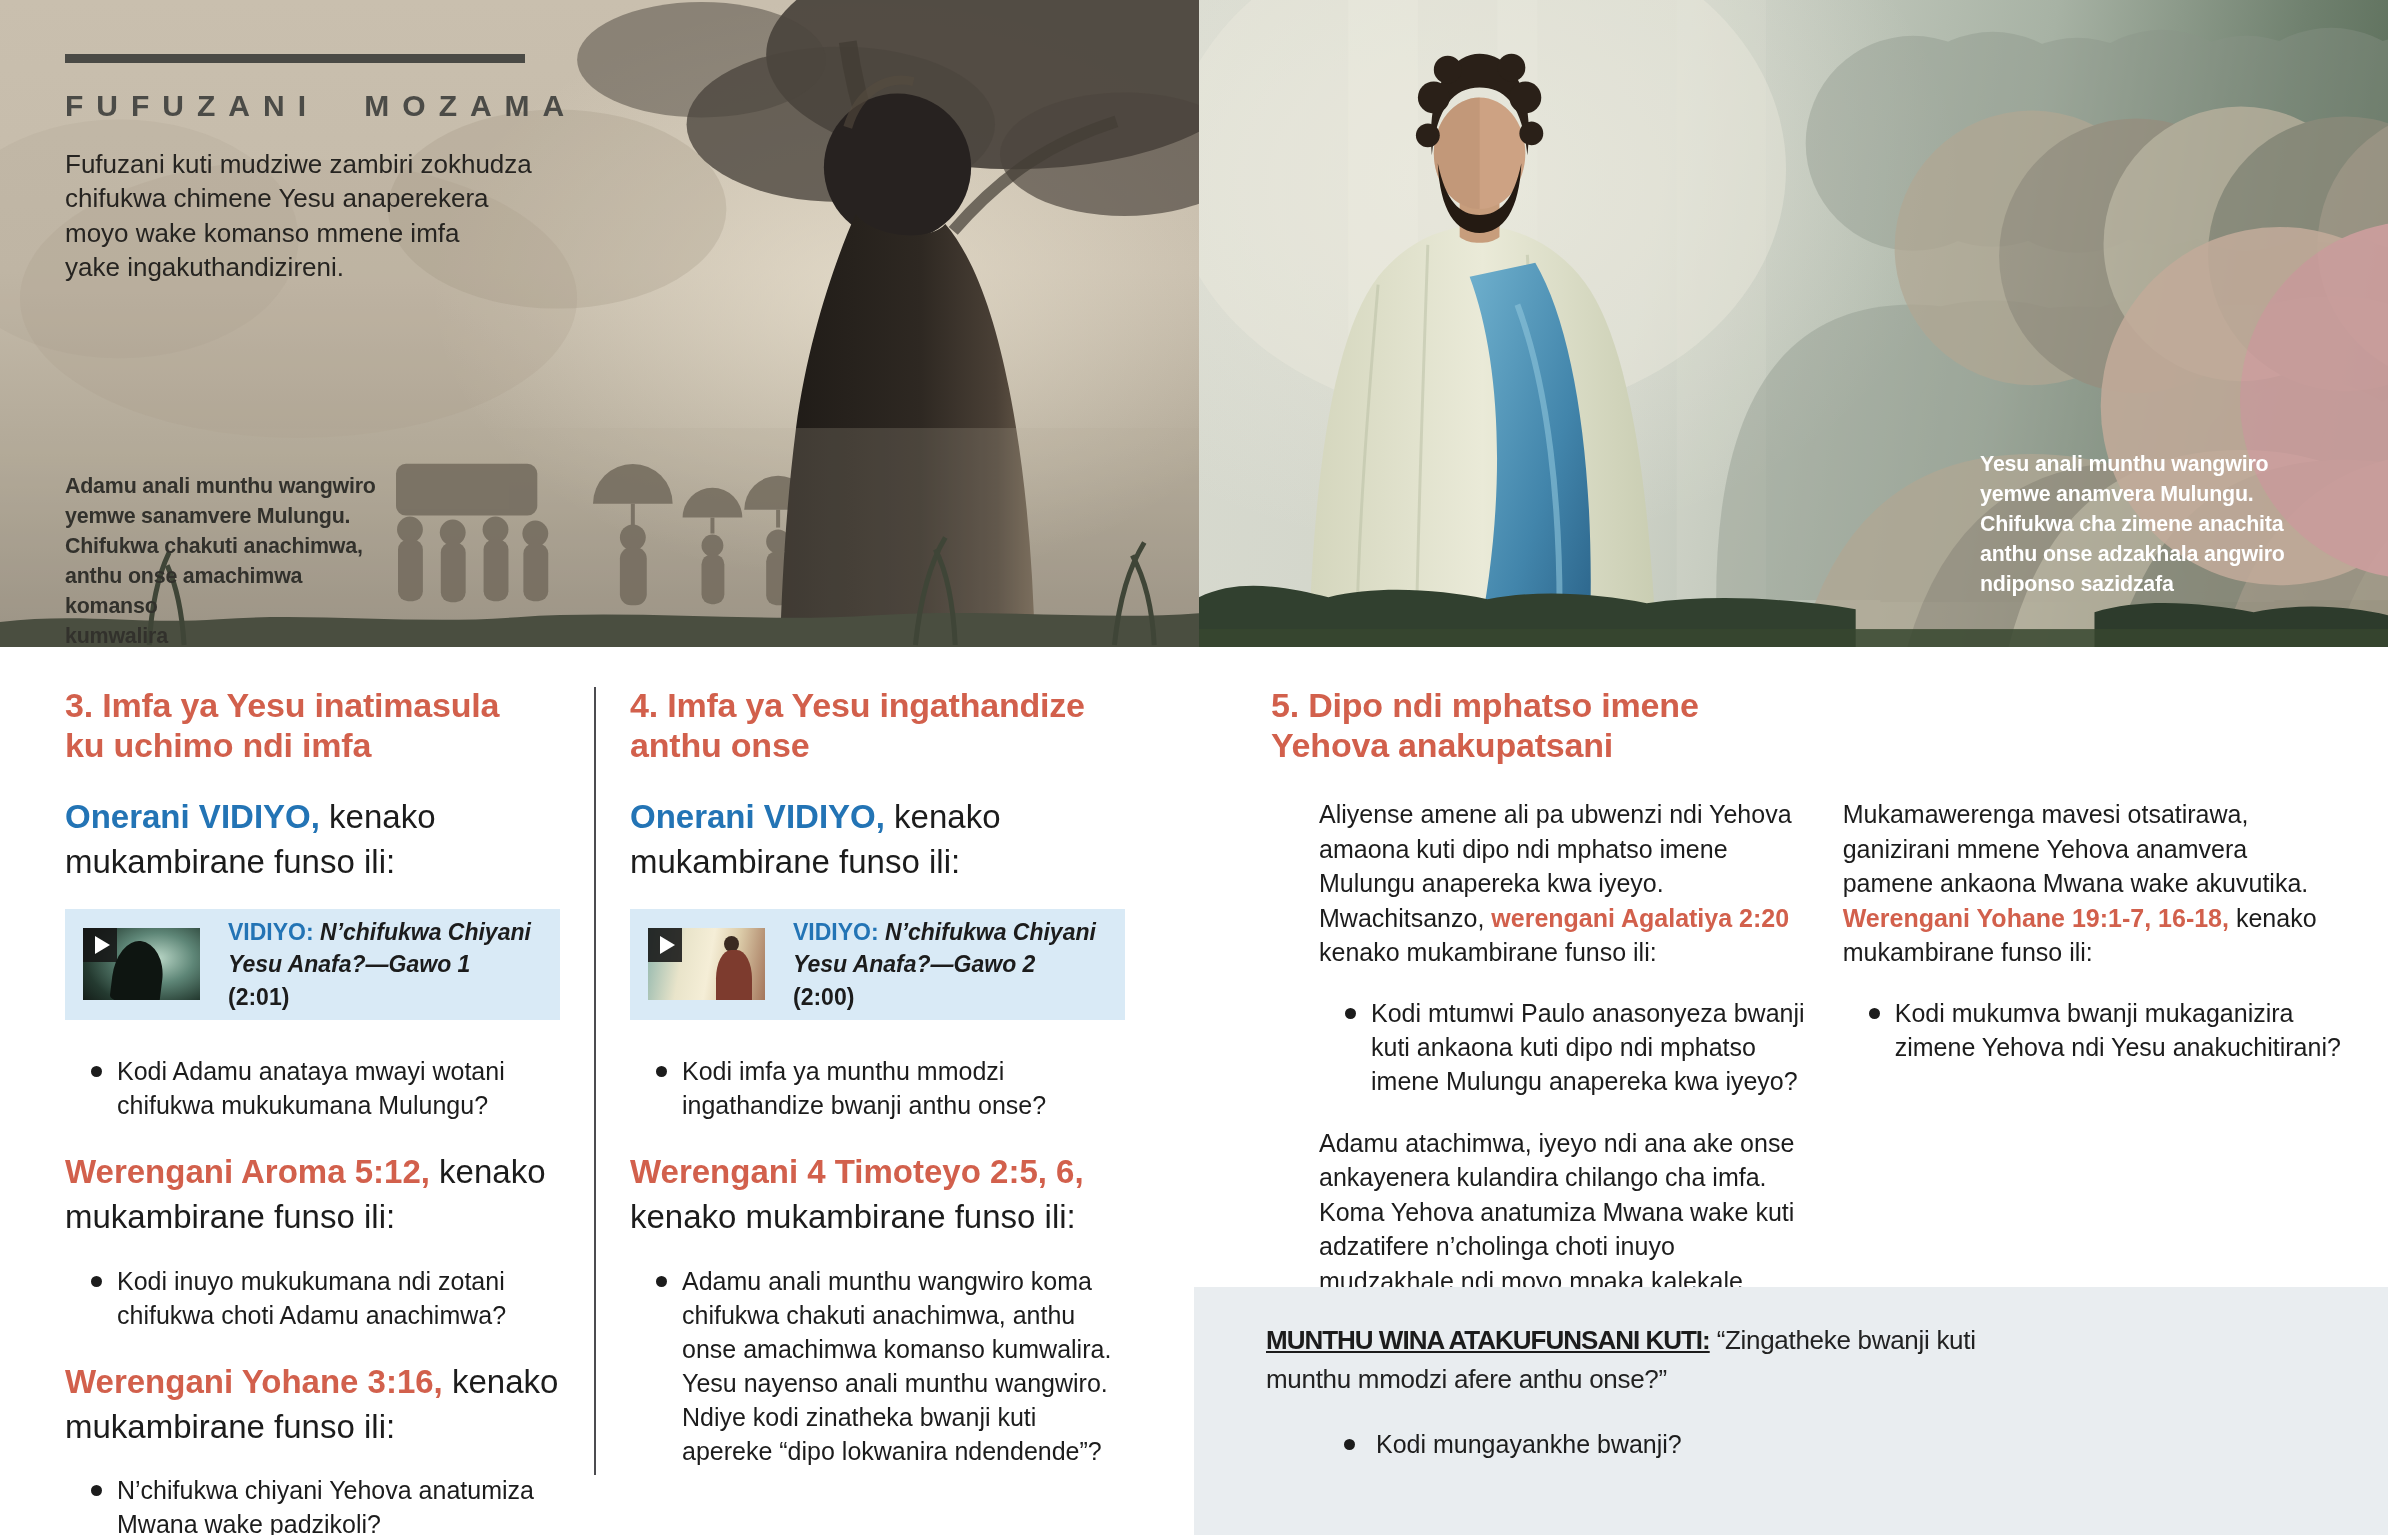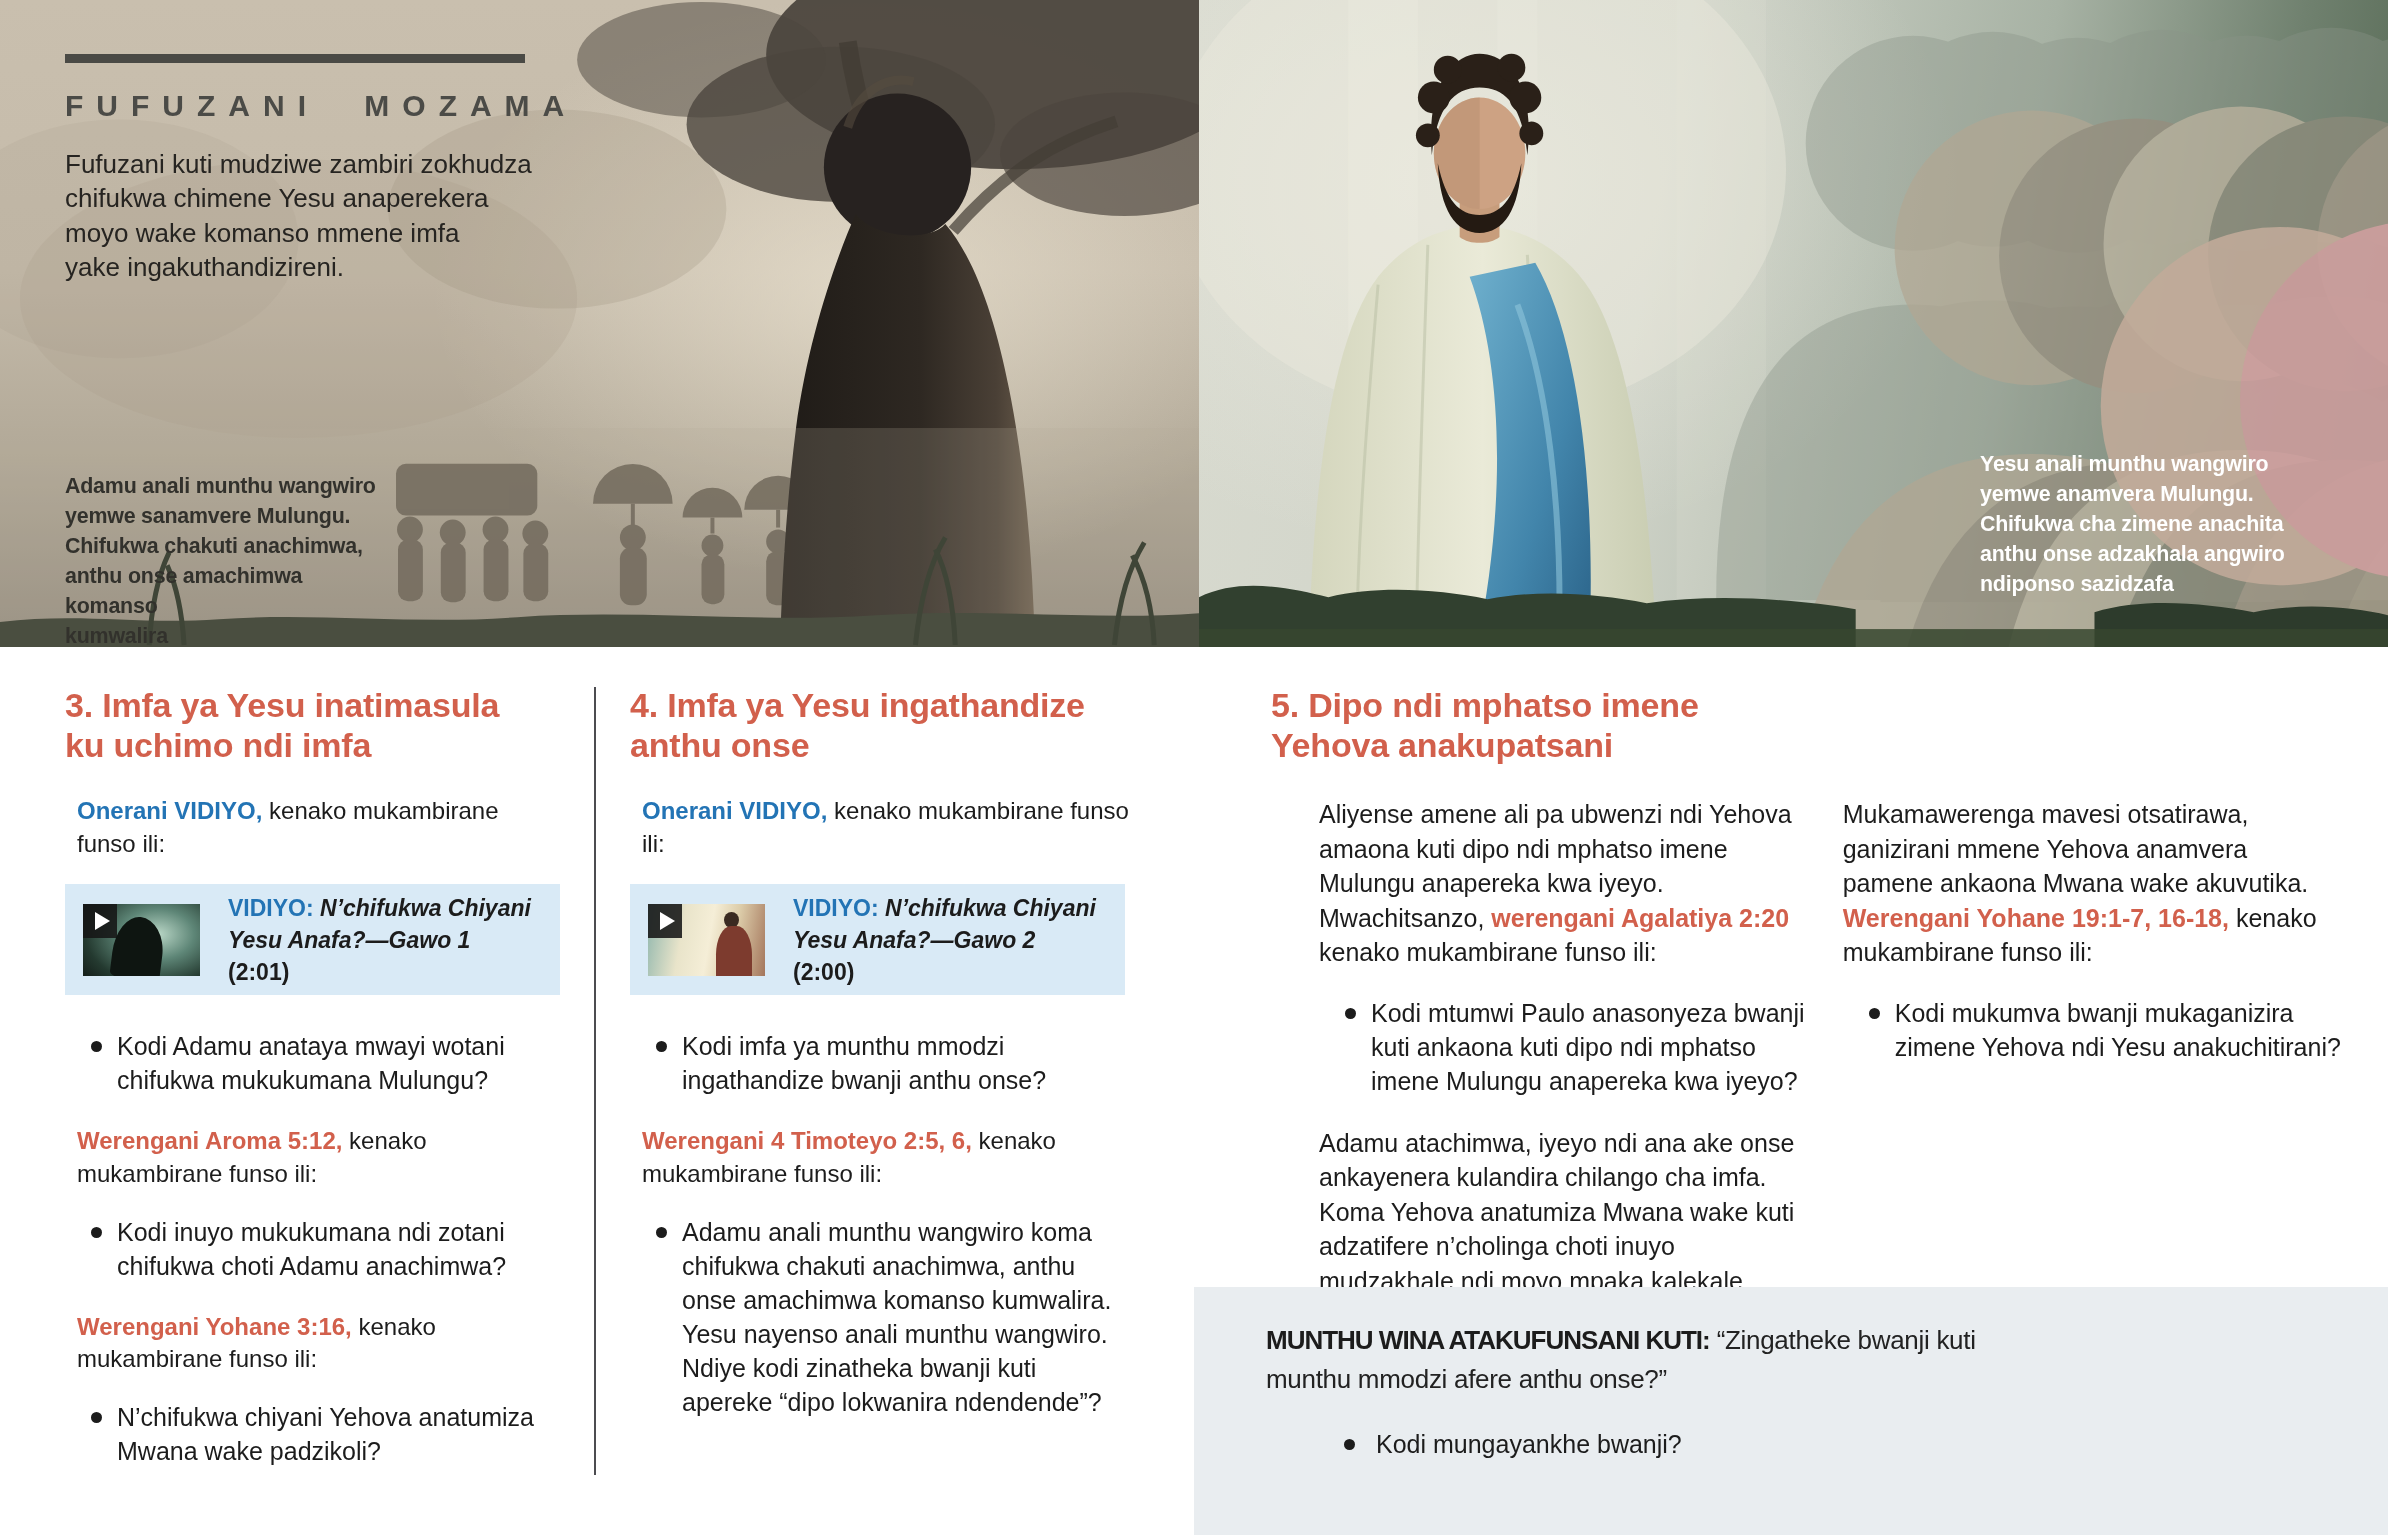--- a/index.html
+++ b/index.html
@@ -29,21 +29,21 @@
 
   
   .col{position:absolute;top:685px;}
   .col3{left:65px;width:498px;}
   .col4{left:630px;width:499px;}
   .col5{left:1271px;width:1070px;}
   .col-divider{position:absolute;left:594px;top:687px;width:2px;height:788px;background:#4c4c50;}
 
   h2.sec-title{margin:0 0 30px 0;font-size:34px;line-height:1.18;font-weight:bold;
                color:#d2604c;white-space:pre-line;letter-spacing:-0.2px;}
-  .lead{margin:0 0 24px 12px;font-size:24px;line-height:1.36;}
+  .lead{margin:0 0 24px 0;font-size:33px;line-height:1.36;}
   .blue{color:#2374b5;font-weight:bold;}
   .red{color:#d2604c;font-weight:bold;}
 
   .video-box{width:495px;height:111px;background:#d9eaf6;display:flex;align-items:center;
              padding-left:18px;box-sizing:border-box;margin:6px 0 34px 0;cursor:pointer;}
   .thumb{position:relative;width:117px;height:72px;flex:0 0 auto;overflow:hidden;}
   .thumb1{background:radial-gradient(95px 66px at 64% 42%,#b9d6c6 0%,#5e8677 38%,#243a30 76%,#151f1a 100%);}
   .thumb1::after{content:"";position:absolute;left:30px;top:13px;width:50px;height:62px;background:#0e1511;
                  border-radius:48% 52% 16% 16%/62% 58% 8% 8%;transform:rotate(7deg);}
   .thumb2{background:linear-gradient(100deg,#8fb6ad 0%,#e9e4ca 30%,#f5eed7 52%,#dccca9 72%,#a4765c 100%);}
@@ -66,21 +66,21 @@
 
   .twocol{display:flex;gap:34px;margin-top:32px;margin-left:48px;}
   .subcol-a{width:513px;}
   .subcol-b{width:522px;}
   .para{margin:0 0 26px 0;font-size:25px;line-height:1.38;}
 
   
   .ask-box{position:absolute;left:1194px;top:1287px;width:1194px;height:249px;background:#e9edf0;
            box-sizing:border-box;padding:34px 80px 0 72px;}
   .ask-lead{margin:0 0 28px 0;font-size:26px;line-height:1.5;width:716px;}
-  .ask-label{font-weight:bold;letter-spacing:-1px;}
+  .ask-label{font-weight:bold;letter-spacing:-1px;text-decoration:underline;}
   .ask-quote{letter-spacing:-0.3px;color:#222;}
   .ask-box ul.bullets li{font-size:25px;padding-left:46px;margin-left:64px;}
   .ask-box ul.bullets li::before{left:14px;}
 </style>
 </head>
 <body>
 
 <div class="page">
 
   <div class="banner">

